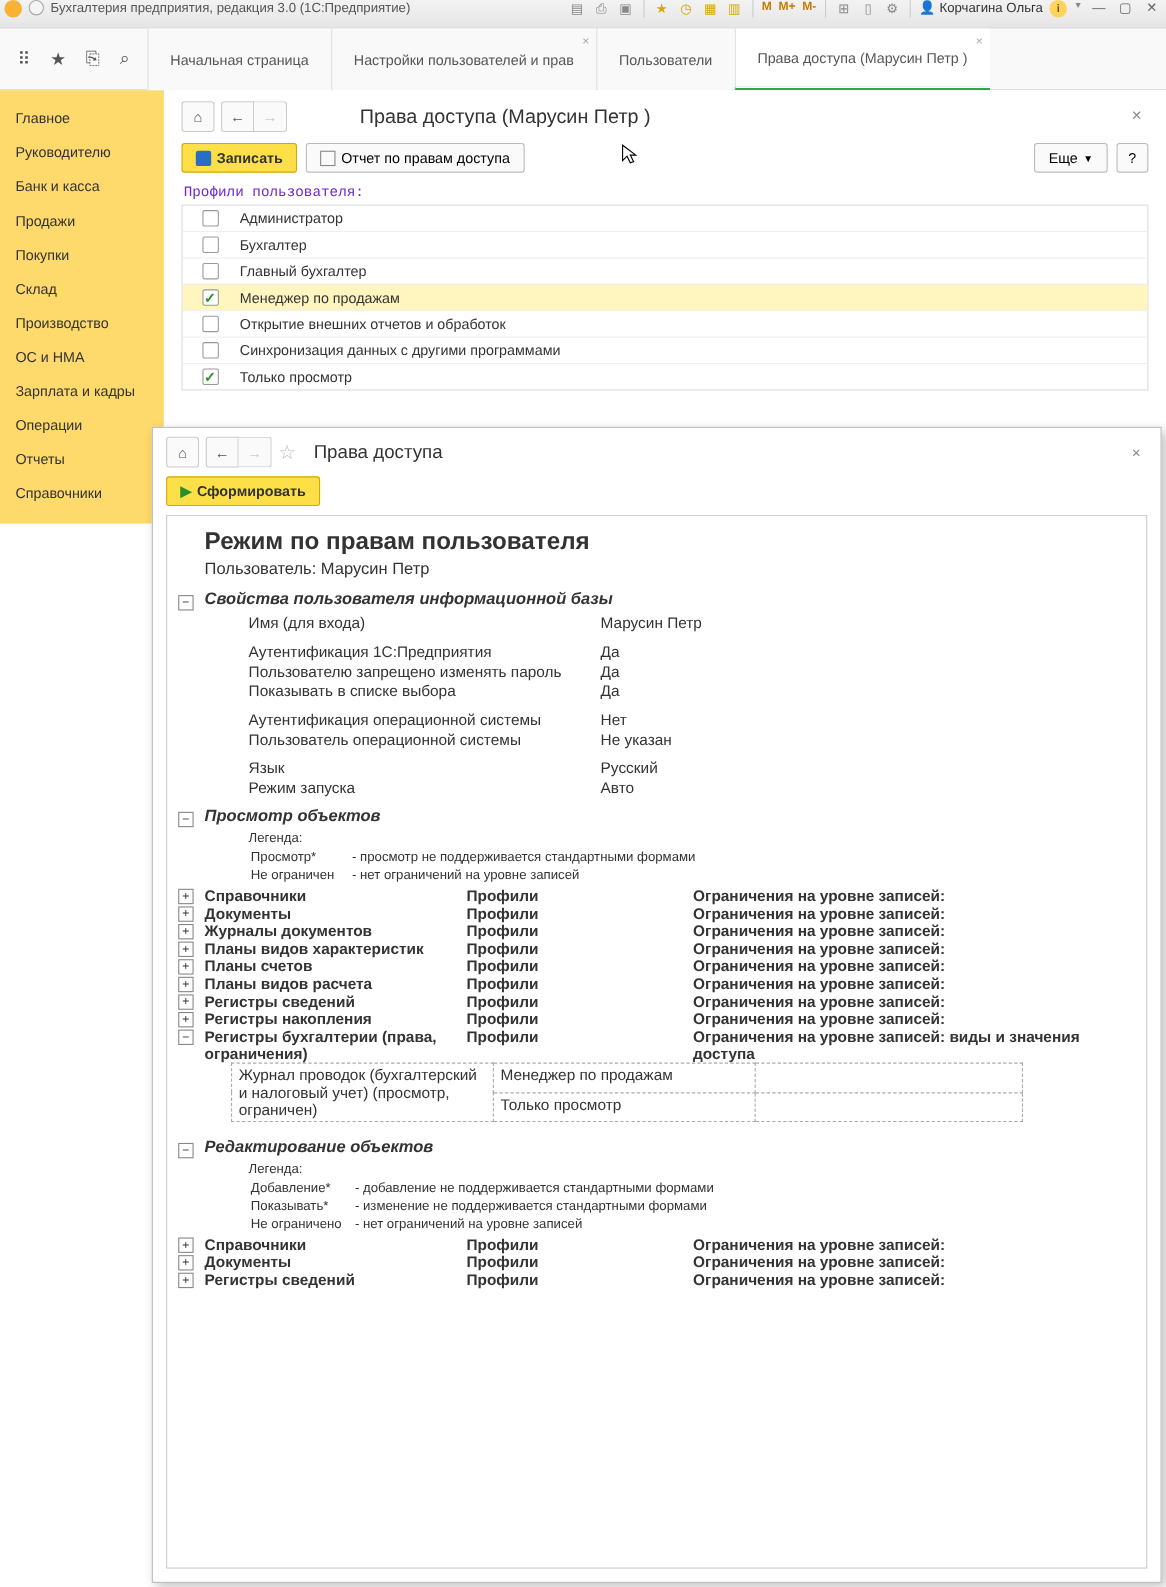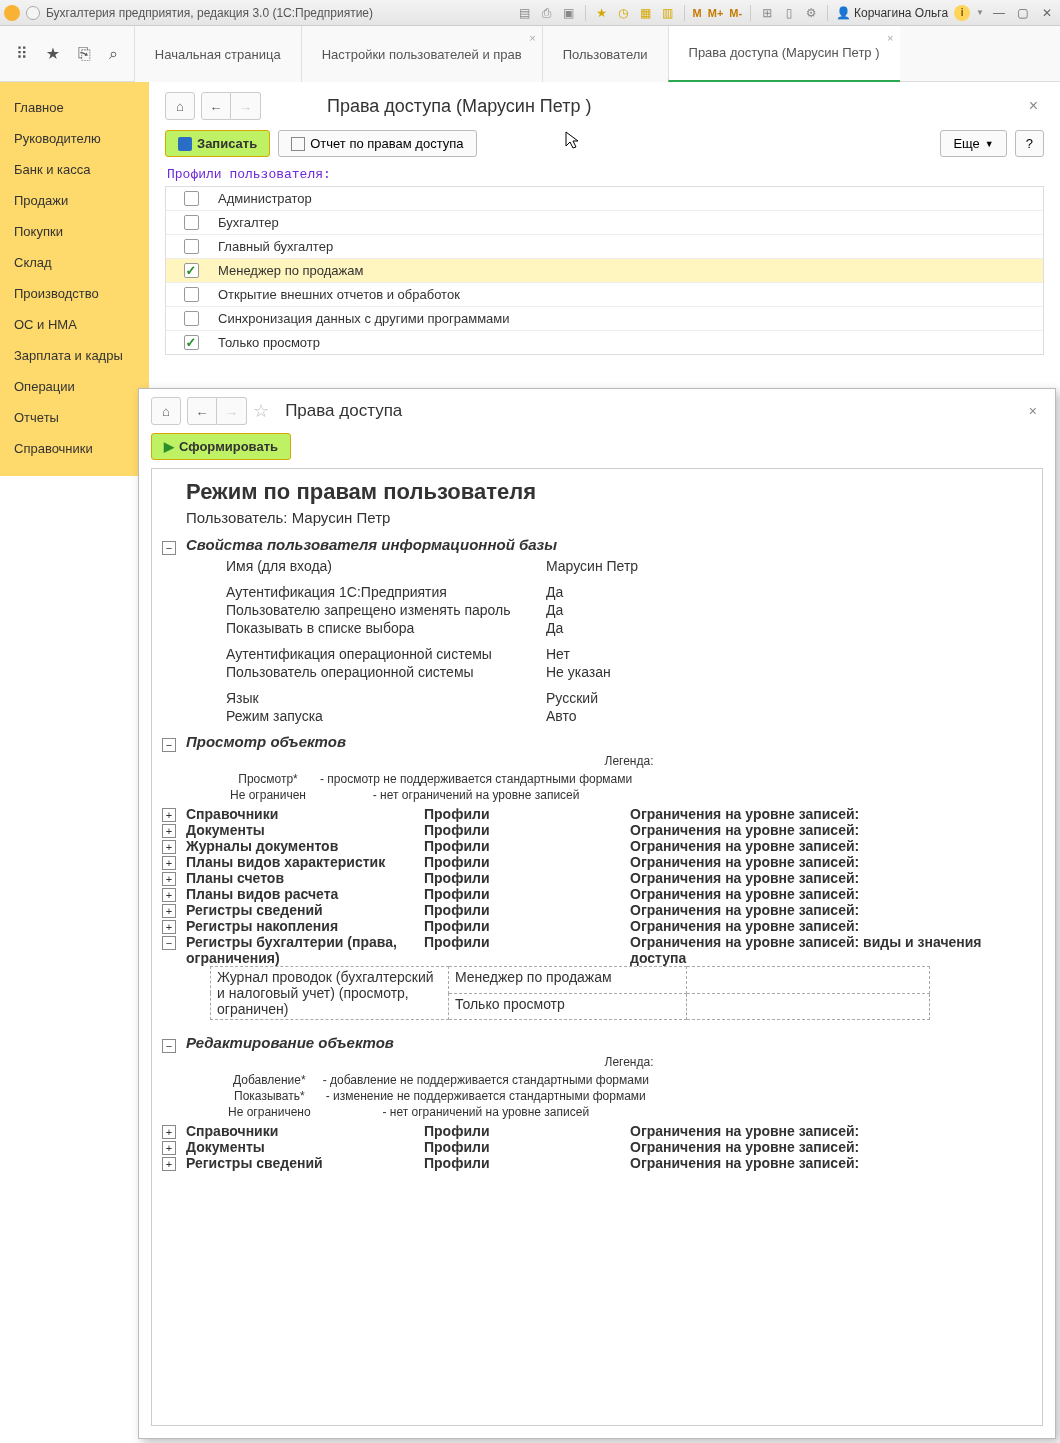--- a/index.html
+++ b/index.html
@@ -1,19 +1,19 @@
 <!DOCTYPE html>
 <html><head>
 <meta charset="utf-8">
 <style>
 * { box-sizing: border-box; margin: 0; padding: 0; }
 body { font-family: Arial, sans-serif; font-size: 13px; background: #fff; width: 1060px; height: 1443px; overflow: hidden; color: #333; }
 
 
-.titlebar { height: 26px; background: linear-gradient(#f3f3f3,#e5e5e5); border-bottom: 1px solid #ccc; display: flex; align-items: center; padding: 0 4px; gap: 6px; font-size: 12px; }
+.titlebar { height: 26px; background: linear-gradient(#f3f3f3,#e5e5e5); border-bottom: 1px solid #ccc; display: flex; align-items: flex-start; padding: 0 4px; gap: 6px; font-size: 12px; }
 .tb-ico { width: 16px; height: 16px; border-radius: 8px; background: #f9b233; display: inline-block; }
 .tb-dd { width: 14px; height: 14px; border: 1px solid #aaa; border-radius: 7px; background: #f5f5f5; }
 .tb-title { flex: 0 0 auto; color: #555; }
 .tb-spacer { flex: 1; }
 .tb-tool { width: 16px; height: 16px; display: inline-flex; align-items: center; justify-content: center; color: #888; font-size: 12px; }
 .tb-sep { width: 1px; height: 16px; background: #ccc; margin: 0 2px; }
 .tb-m { color: #c77a00; font-weight: bold; font-size: 11px; }
 .tb-user { display: flex; align-items: center; gap: 3px; }
 .tb-user-ico { color: #c77a00; }
 .tb-info { width: 16px; height: 16px; border-radius: 8px; background: #ffd45a; display: inline-flex; align-items: center; justify-content: center; font-size: 10px; font-weight: bold; color: #7a5500; }
@@ -40,21 +40,21 @@
 .nav-btn { width: 30px; height: 28px; border: 1px solid #ccc; border-radius: 3px; background: #fafafa; display: inline-flex; align-items: center; justify-content: center; color: #555; }
 .nav-group { display: flex; }
 .nav-group .nav-btn { border-radius: 0; }
 .nav-group .nav-btn:first-child { border-radius: 3px 0 0 3px; }
 .nav-group .nav-btn:last-child { border-radius: 0 3px 3px 0; border-left: none; }
 .page-title { font-size: 18px; color: #333; margin-left: 60px; }
 .close-x { margin-left: auto; color: #888; font-size: 16px; padding: 0 6px; }
 
 .cmdbar { display: flex; gap: 8px; align-items: center; margin-bottom: 10px; }
 .btn { border: 1px solid #bbb; border-radius: 3px; padding: 5px 12px; background: #fafafa; font-size: 13px; display: inline-flex; align-items: center; gap: 5px; }
-.btn.primary { background: #bef264; border-color: #d4a800; font-weight: bold; color: #333; }
+.btn.primary { background: #fde047; border-color: #d4a800; font-weight: bold; color: #333; }
 .btn .ico { width: 14px; height: 14px; display: inline-block; }
 .btn.more { margin-left: auto; }
 .btn.help { padding: 5px 10px; }
 
 .section-label { color: #6d28d9; font-size: 13px; margin-bottom: 4px; padding-left: 2px; font-family: Liberation Mono, monospace; }
 .profile-table { border: 1px solid #ddd; }
 .profile-row { display: flex; align-items: center; padding: 4px 0; border-top: 1px solid #eee; }
 .profile-row:first-child { border-top: none; }
 .profile-row.selected { background: #fff5bf; }
 .profile-check { width: 50px; display: flex; justify-content: center; }
@@ -74,21 +74,21 @@
 .rw-report { border: 1px solid #ccc; height: 100%; overflow: hidden; padding: 6px 10px; }
 
 .report h1 { font-size: 22px; font-weight: bold; margin: 4px 0; }
 .report .subtitle { font-size: 15px; margin-bottom: 10px; }
 .report h2 { font-size: 15px; font-style: italic; font-weight: bold; margin: 8px 0 4px; }
 .report .props { margin-left: 40px; }
 .report .props table { border-collapse: collapse; margin-bottom: 8px; }
 .report .props td { padding: 1px 8px 1px 0; font-size: 14px; vertical-align: top; }
 .report .props td:first-child { min-width: 320px; }
 
-.legend { margin-left: 40px; font-size: 12px; margin-bottom: 2px; text-align: center; }
+.legend { margin-left: 40px; font-size: 12px; margin-bottom: 2px; }
 .legend table td { padding: 0 10px 0 0; font-size: 12px; }
 .legend table td:first-child { min-width: 90px; }
 
 .tree-row { display: flex; align-items: flex-start; font-size: 14px; padding: 0; }
 .tree-toggle { width: 14px; height: 14px; border: 1px solid #888; display: inline-flex; align-items: center; justify-content: center; font-size: 11px; line-height: 1; margin-right: 10px; margin-top: 2px; flex-shrink: 0; }
 .tree-col1 { width: 238px; font-weight: bold; }
 .tree-col2 { width: 206px; font-weight: bold; }
 .tree-col3 { flex: 1; font-weight: bold; }
 .sub-table { margin-left: 24px; border: 1px dashed #aaa; border-collapse: collapse; width: 720px; }
 .sub-table td { border: 1px dashed #aaa; padding: 2px 6px; font-size: 14px; vertical-align: top; }

